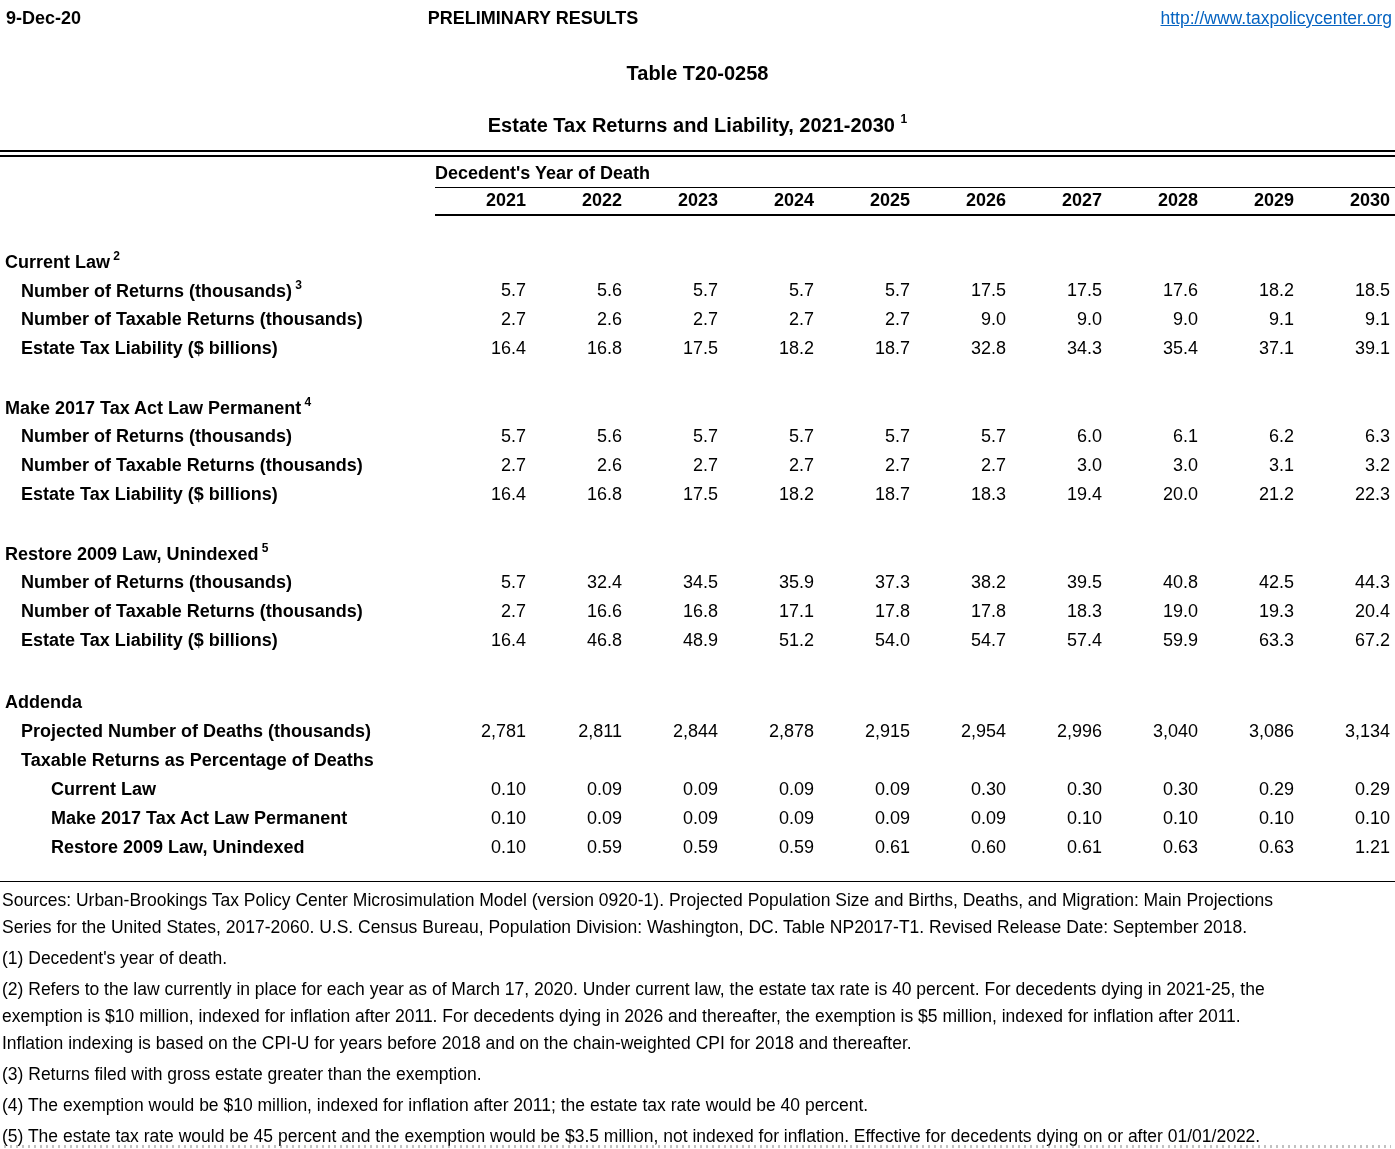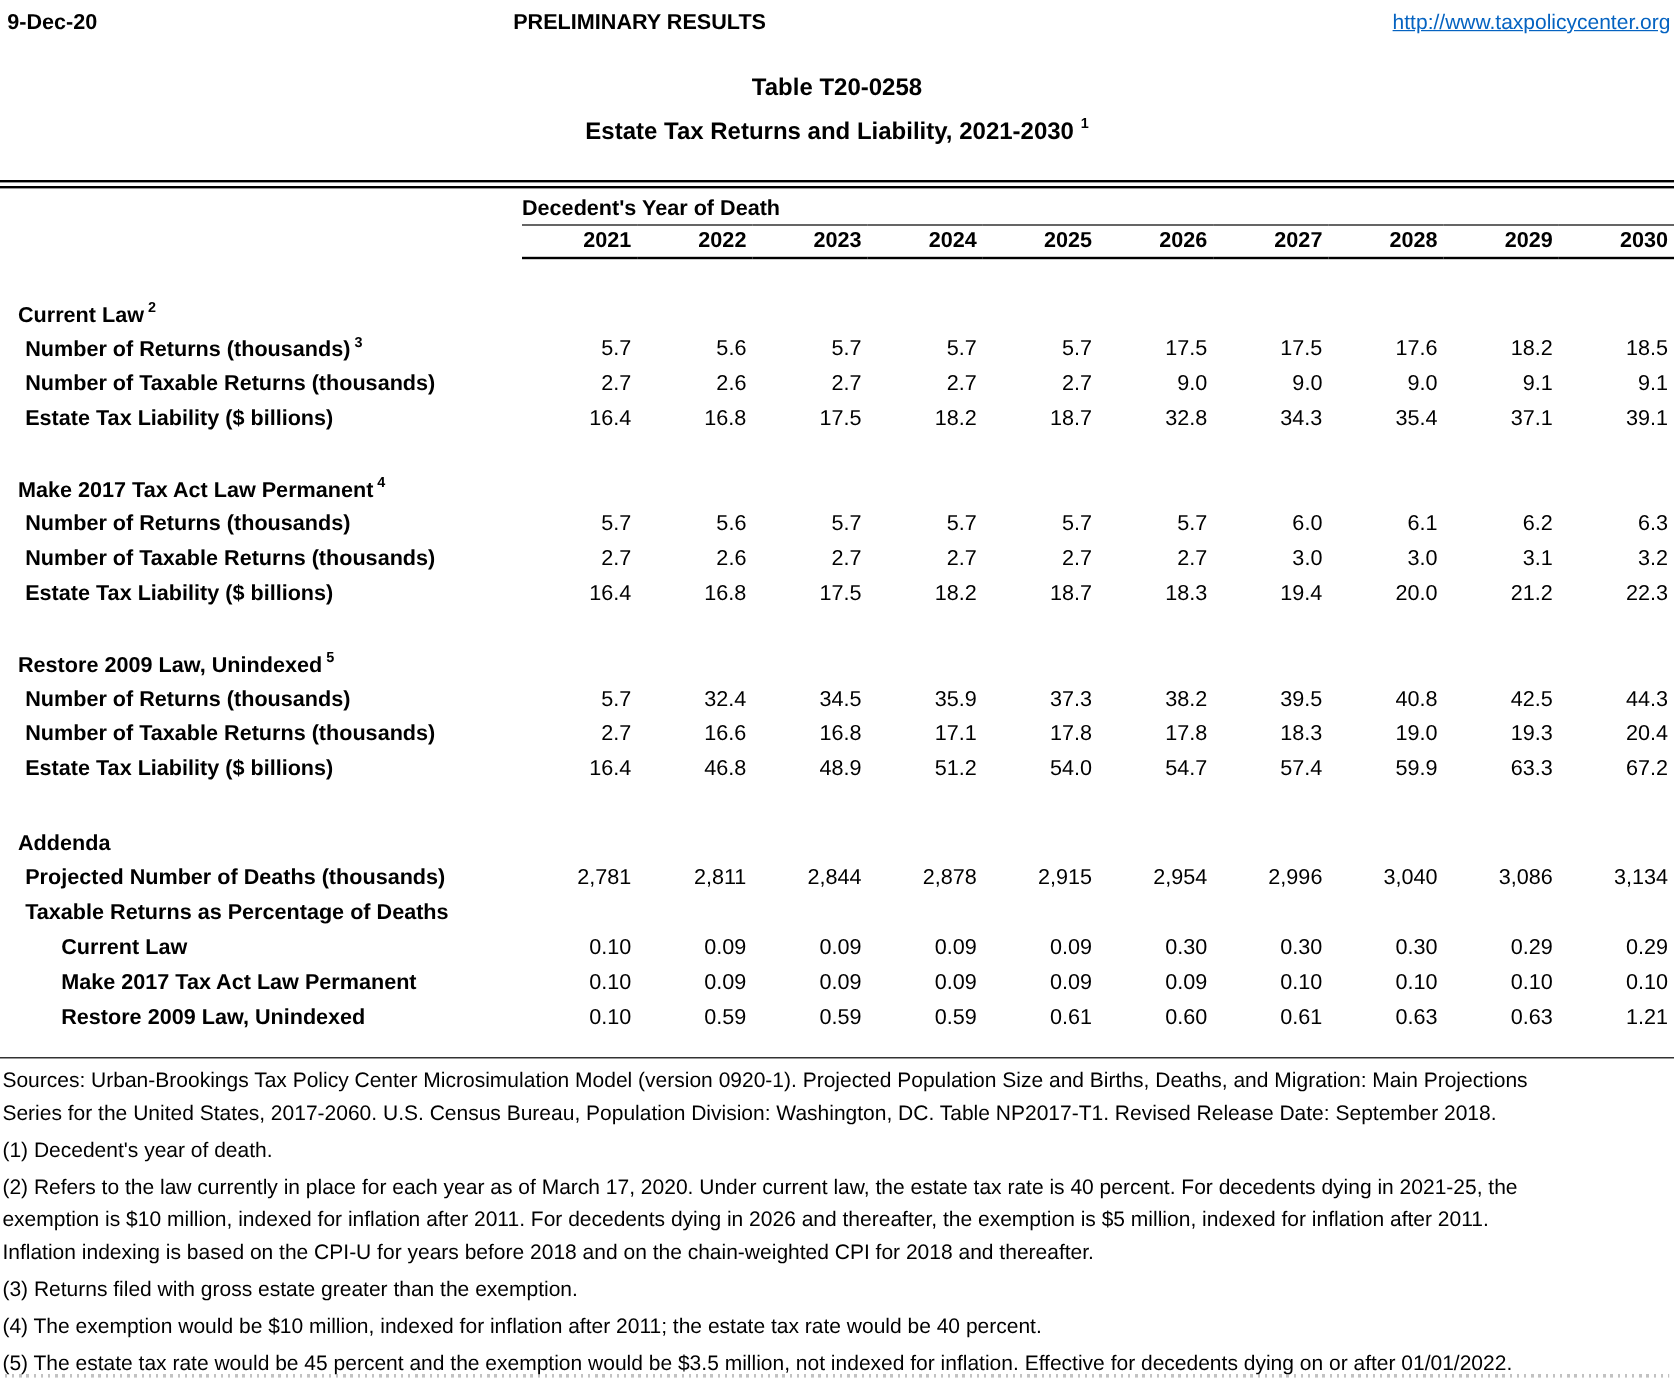--- a/index.html
+++ b/index.html
@@ -9,34 +9,34 @@
     font-family:"Liberation Sans", sans-serif; color:#000;
   }
   
   .topbar { position:absolute; top:6px; left:0; width:1395px; height:28px; }
   .topbar .date { position:absolute; left:6px; top:2px; font-weight:bold; font-size:18px; }
   .topbar .center { position:absolute; left:533px; top:2px; transform:translateX(-50%); font-weight:bold; font-size:18px; white-space:nowrap; }
   .topbar .link { position:absolute; right:3px; top:2px; font-size:17.5px; color:#0563C1; text-decoration:underline;margin-left:19px; }
   
   .titleblock { position:absolute; top:62px; left:0; width:1395px; text-align:center; }
   .titleblock .t1 { font-weight:bold; font-size:20px; }
-  .titleblock .t2 { font-weight:bold; font-size:20px; margin-top:12px; }
+  .titleblock .t2 { font-weight:bold; font-size:20px; margin-top:28px; }
   sup { font-size:12px; font-weight:bold; position:relative; top:-1px; }
   
   .double-rule { position:absolute; top:150px; left:0; width:1395px; height:7px;
     border-top:2px solid #000; border-bottom:2px solid #000; }
   
   table.main { position:absolute; top:157px; left:0; width:1395px; border-collapse:collapse; table-layout:fixed; font-size:18px; }
   table.main td { overflow:hidden; white-space:nowrap; }
   td.blank { border:none; }
   td.span-head { text-align:left; font-weight:bold; border-bottom:1.5px solid #000; height:30px; vertical-align:middle; padding-top:4px; }
   td.year-cell { text-align:right; font-weight:bold; border-bottom:2px solid #000; padding-right:5px; height:28px; vertical-align:middle; }
   tr.data-row { height:29px; }
   td.lbl { font-weight:bold; vertical-align:middle; }
-  td.lbl.ind0 { padding-left:15px;margin-top:29px; }
+  td.lbl.ind0 { padding-left:5px;margin-top:29px; }
   td.lbl.ind1 { padding-left:21px; }
   td.lbl.ind2 { padding-left:51px; }
   td.num { text-align:right; padding-right:5px; vertical-align:middle; font-weight:normal; }
   tr.spacer td { border:none; }
   
   .footer { position:absolute; top:881px; left:0; width:1395px; border-top:1.5px solid #000; padding:5px 2px 0 2px; font-size:17.5px; }
   .fblock { margin-bottom:4px; }
   .fline { line-height:27px; white-space:nowrap; }
   .sliver { position:absolute; top:1145px; left:4px; width:1387px; height:3px; opacity:.45;
     background:repeating-linear-gradient(90deg,#777 0 2px, transparent 2px 6px); }

